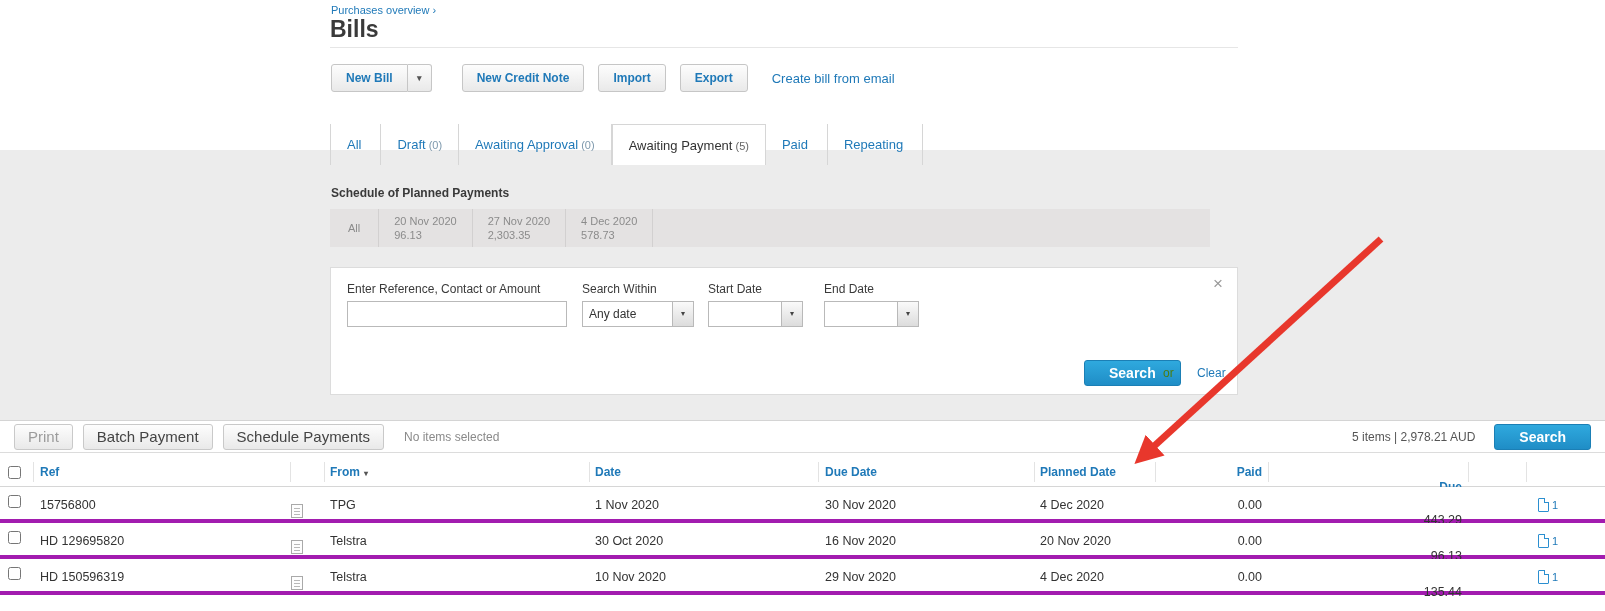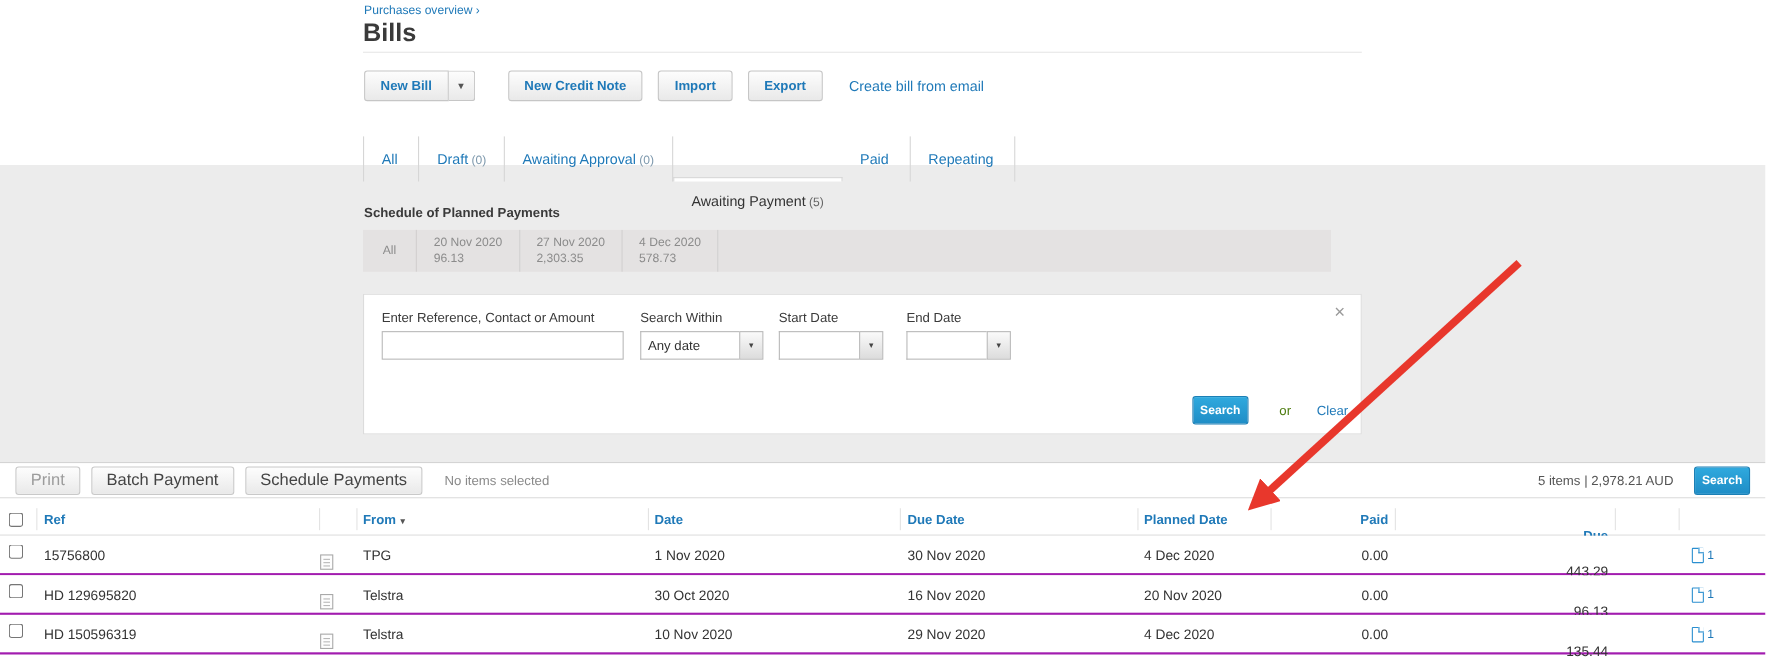--- a/index.html
+++ b/index.html
@@ -24,21 +24,21 @@
     font-size:9px; color:#555; }
   .link { color:#1f79b8; font-size:13px; text-decoration:none; cursor:pointer; }
 
   
   .gray-band { left:0; top:150px; width:1605px; height:270px; background:#ececec; z-index:0; }
   .tabs { left:330px; top:124px; display:flex; height:41px; z-index:2; }
   .tab { padding:0 16px; line-height:41px; font-size:13px; color:#1f79b8; cursor:pointer;
     border-right:1px solid #d6d6d6; white-space:nowrap; }
   .tab:first-child { border-left:1px solid #d6d6d6; }
   .tab .cnt { font-size:11px; color:#7e99ad; margin-left:3px; }
-  .tab.active { background:#fff; color:#333; border:1px solid #d6d6d6; border-bottom:0;margin-top:37px; }
+  .tab.active { background:#fff; color:#333; border:1px solid #d6d6d6; border-bottom:0; }
   .tab.active .cnt { color:#666; }
 
   
   .sched-heading { left:331px; top:186px; font-size:12px; font-weight:bold; color:#3a3a3a; z-index:2; }
   .sched-bar { left:330px; top:209px; width:880px; height:38px; background:#e4e2e2; display:flex; z-index:2; }
   .seg { border-right:1px solid #d2d0d0; padding:0 15px; display:flex; flex-direction:column;
     justify-content:center; font-size:11px; color:#8b8b8b; cursor:pointer; line-height:14px; }
   .seg.all { justify-content:center; padding:0 18px; }
   .seg .amt:empty { display:none; }
   .seg-rest { flex:1; }
@@ -50,21 +50,21 @@
   .sp-input { position:absolute; top:33px; height:26px; border:1px solid #b9b9b9; background:#fff;
     font-size:12px; padding:0 6px; font-family:"Liberation Sans", sans-serif; }
   .dd { position:absolute; top:33px; display:flex; cursor:pointer; }
   .dd .dd-text { height:26px; line-height:24px; border:1px solid #b9b9b9; border-right:0;
     background:#fff; font-size:12px; padding-left:6px; color:#333; }
   .dd .dd-btn { width:22px; height:26px; border:1px solid #b9b9b9;
     background:linear-gradient(#fafafa,#dcdcdc); text-align:center; line-height:24px;
     font-size:8px; color:#444; }
   .sp-close { position:absolute; right:14px; top:6px; font-size:17px; color:#9a9a9a; cursor:pointer; }
   .blue-btn { background:linear-gradient(#2fa9de,#1f8dc6); border:1px solid #1b7fb5; color:#fff;
-    font-size:11px; font-weight:bold; border-radius:3px; height:26px; padding:0 6px; cursor:pointer;
+    font-size:14px; font-weight:bold; border-radius:3px; height:26px; padding:0 24px; cursor:pointer;
     font-family:"Liberation Sans", sans-serif; }
   .sp-search { position:absolute; left:753px; top:92px; }
   .sp-or { position:absolute; left:832px; top:98px; font-size:12px; color:#4d7c0f; }
   .sp-clear { position:absolute; left:851px; top:98px; font-size:12px;margin-left:15px; }
 
   
   .actions-bar { left:0; top:420px; width:1605px; height:33px; background:#fff;
     border-top:1px solid #d4d4d4; border-bottom:1px solid #dcdcdc; display:flex;
     align-items:center; padding:0 14px; z-index:2; }
   .abtn { height:26px; padding:0 13px; font-size:15px; color:#444;
@@ -76,21 +76,21 @@
   .items-summary { font-size:12px; color:#555; margin-right:19px; }
 
   
   .thead { left:0; top:458px; width:1605px; height:29px; background:#fff;
     border-bottom:1px solid #d6d6d6; z-index:2; }
   .thead .hcell { position:absolute; top:0; line-height:29px; font-size:12px; font-weight:bold;
     color:#1f79b8; cursor:pointer; white-space:nowrap; }
   .vsep { position:absolute; top:4px; bottom:4px; width:1px; background:#e3e3e3; }
   .sort-caret { font-size:8px; color:#555; margin-left:4px; }
 
-  .trow { left:0; width:1605px; height:36px; background:#fff; border-bottom:2px solid #a21caf; z-index:2; }
+  .trow { left:0; width:1605px; height:36px; background:#fff; border-bottom:4px solid #a21caf; z-index:2; }
   .trow .cell { position:absolute; top:0; line-height:36px; font-size:12.5px; color:#333; white-space:nowrap; }
   .c-check { left:8px; }  .thead .c-check, .trow .c-check { top:8px; line-height:normal; }
   .c-ref   { left:40px;  width:245px; }
   .c-doc   { left:291px; width:28px; }
   .c-from  { left:330px; width:255px; }
   .c-date  { left:595px; width:222px; }
   .c-duedate { left:825px; width:205px; }
   .c-planned { left:1040px; width:112px; }
   .c-paid  { left:1160px; width:102px; text-align:right; }
   .c-due   { left:1280px; width:182px; text-align:right;margin-top:15px; }

